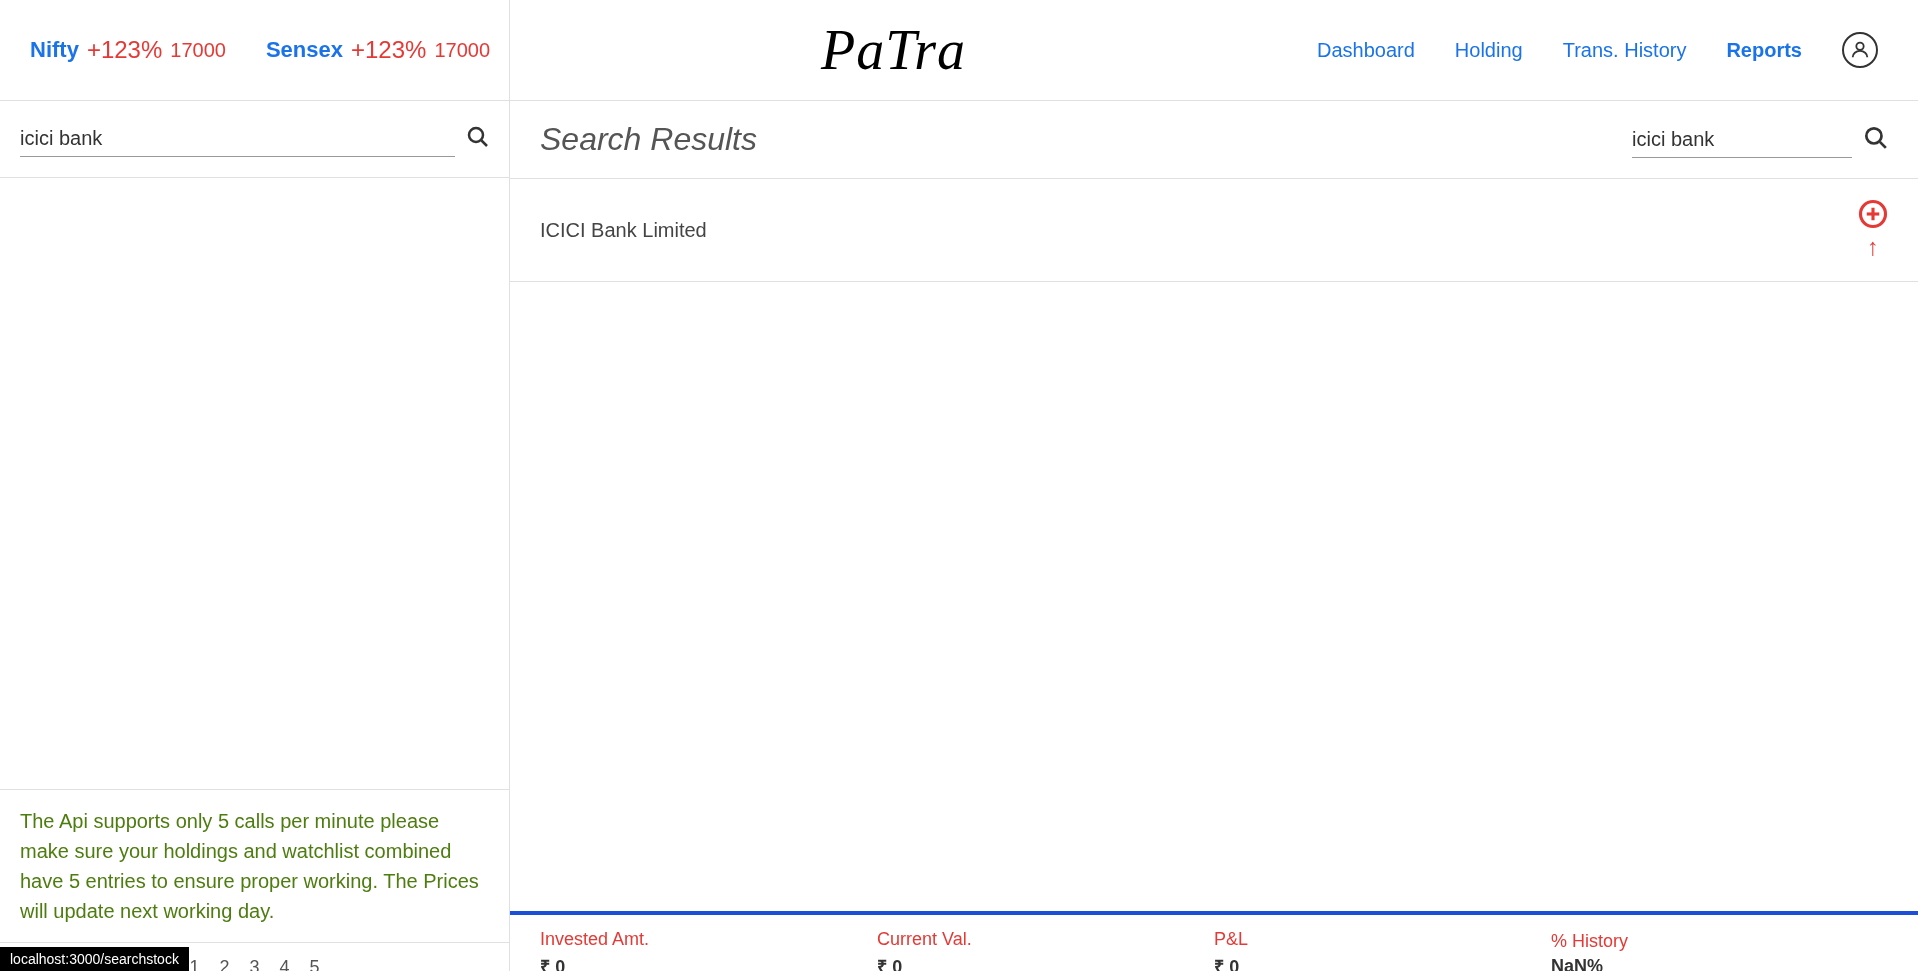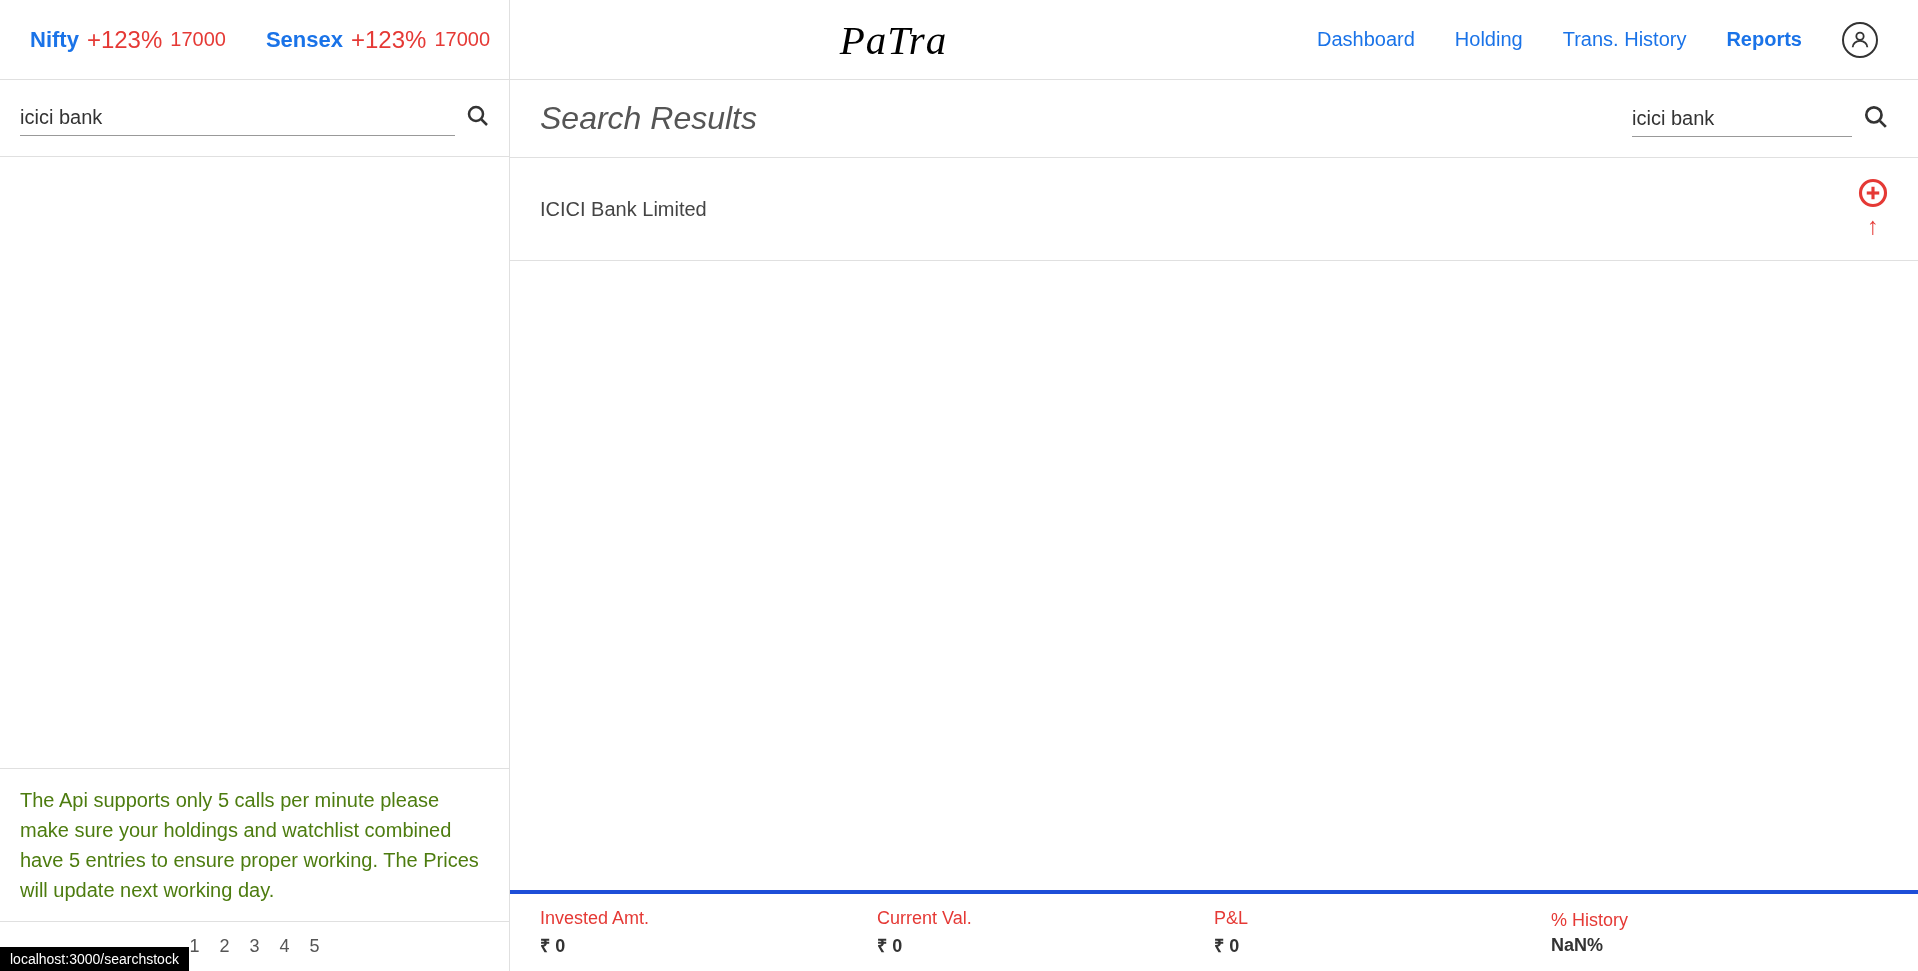--- a/index.html
+++ b/index.html
@@ -13,21 +13,21 @@
       background: #fff;
       width: 1918px;
       height: 971px;
       overflow: hidden;
     }
 
     
     .top-header {
       display: flex;
       align-items: center;
-      height: 80px;
+      height: 101px;
       border-bottom: 1px solid #e0e0e0;
       background: #fff;
     }
 
     .ticker-section {
       display: flex;
       align-items: center;
       gap: 40px;
       width: 510px;
       padding: 0 30px;
@@ -60,21 +60,21 @@
 
     .logo-section {
       display: flex;
       align-items: center;
       justify-content: center;
       flex: 1;
     }
 
     .logo-text {
       font-family: 'Georgia', serif;
-      font-size: 41px;
+      font-size: 56px;
       font-style: italic;
       color: #000;
       letter-spacing: 1px;
     }
 
     .nav-section {
       display: flex;
       align-items: center;
       gap: 40px;
       padding: 0 40px;

